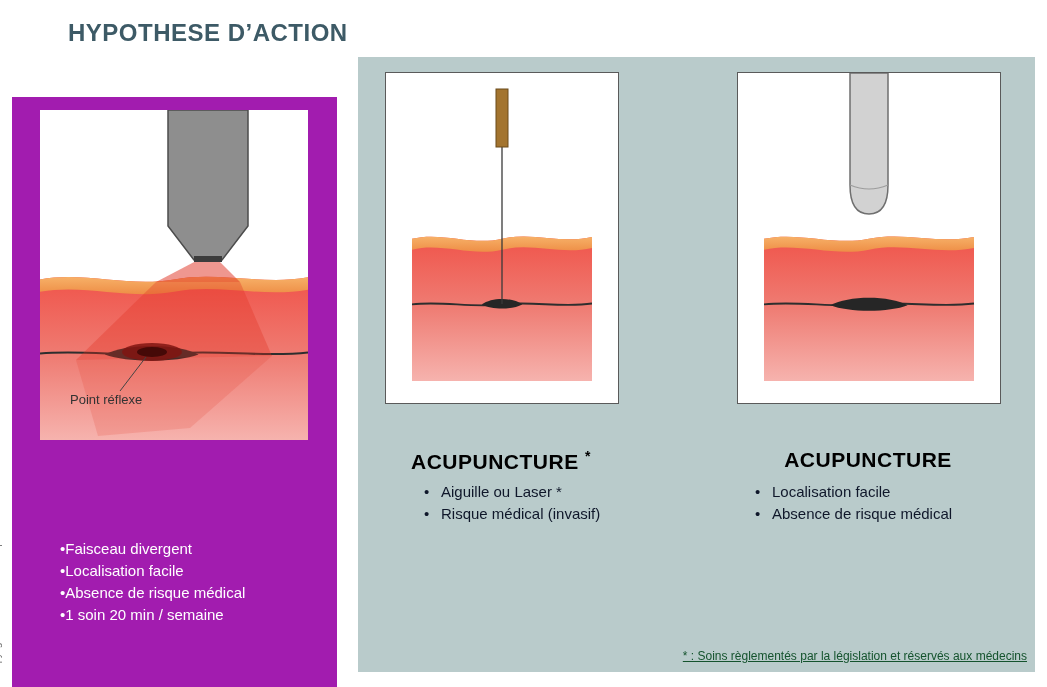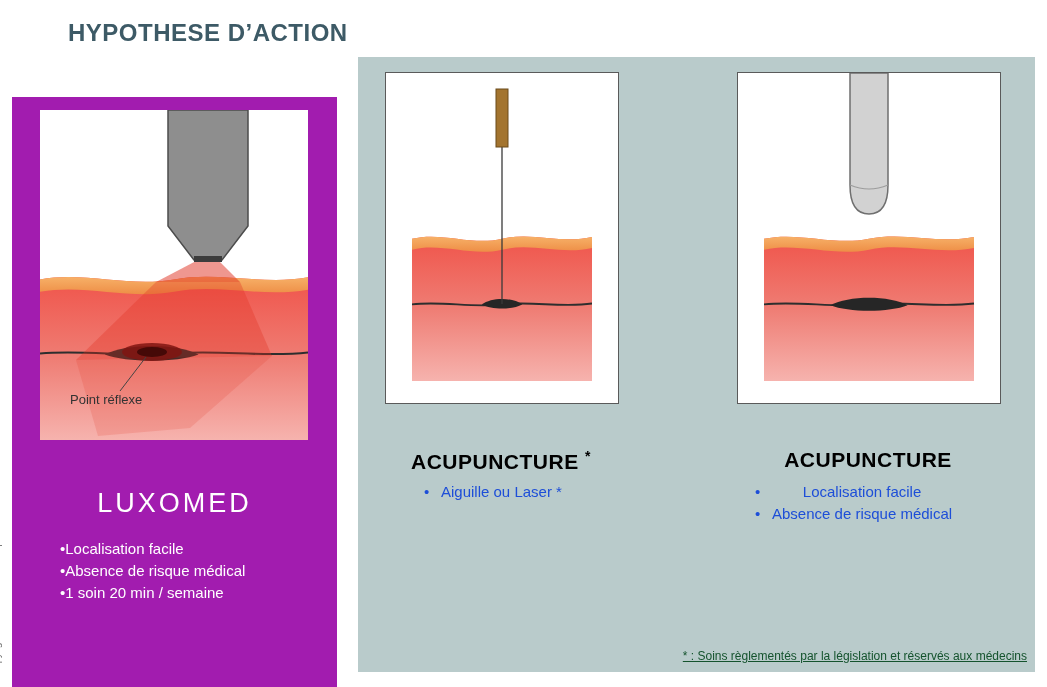--- a/index.html
+++ b/index.html
@@ -22,21 +22,21 @@
              font-size:27px;font-weight:400;letter-spacing:3px;}
   .col-title{position:absolute;top:391px;text-align:center;color:#000000;font-size:21px;
              font-weight:bold;letter-spacing:.5px;}
   .title-acu{left:27px;width:232px;}
   .title-pre{left:379px;width:262px;}
   .col-title sup{font-size:14px;font-weight:bold;}
   ul.bullets{position:absolute;margin:0;padding:0;list-style:none;}
   .bullets li{position:relative;}
   .bullets-left{left:48px;top:441px;color:#fff;font-size:15px;line-height:22px;}
   .bullets-left li::before{content:"•";}
-  .bullets-right{font-size:15px;line-height:22px;color:#1d4ed8;text-align:center;}
+  .bullets-right{font-size:15px;line-height:22px;color:#0f172a;}
   .bullets-right li{padding-left:17px;}
   .bullets-right li::before{content:"•";position:absolute;left:0;}
   .bul-acu{left:66px;top:424px;}
   .bul-pre{left:397px;top:424px;}
   .footnote{position:absolute;right:8px;bottom:9px;font-size:12px;color:#14532d;
             text-decoration:underline;}
 </style>
 </head>
 <body>
 
@@ -72,23 +72,23 @@
         <polygon points="36,250 232,246 150,318 58,326" fill="#e03020" fill-opacity="0.16"></polygon>
         <ellipse cx="112" cy="242" rx="30" ry="9" fill="#801512" fill-opacity="0.85"></ellipse>
         <ellipse cx="112" cy="242" rx="15" ry="5" fill="#450907"></ellipse>
         <line x1="106" y1="247" x2="80" y2="281" stroke="#444" stroke-width="1"></line>
         <path d="M128,0 L208,0 L208,116 L182,150 L154,150 L128,116 Z" fill="#8e8e8e" stroke="#4c4c4c" stroke-width="1.5"></path>
         <rect x="154" y="146" width="28" height="6" fill="#3c3c3c"></rect>
       </svg>
       <div class="point-label">Point réflexe</div>
     </div>
 
-    <div class="lux-title">LUXOMED</div>
 
     <ul class="bullets bullets-left">
+        <li>Faisceau divergent</li>
         <li>Localisation facile</li>
         <li>Absence de risque médical</li>
         <li>1 soin 20 min / semaine</li>
       </ul>
   </div>
 
   <div class="panel panel-right">
 
     <div class="whitebox box-acu">
       <svg class="illu" viewBox="0 0 232 330">
@@ -137,20 +137,21 @@
         <path d="M112,112 Q131,120 150,112" fill="none" stroke="#9c9c9c" stroke-width="1.2"></path>
       </svg>
     </div>
 
     <div class="col-title title-acu">
       <span>ACUPUNCTURE</span>
       <sup>*</sup>
     </div>
     <ul class="bullets bullets-right bul-acu">
         <li>Aiguille ou Laser *</li>
+        <li>Risque médical (invasif)</li>
       </ul>
 
     <div class="col-title title-pre">ACUPUNCTURE</div>
     <ul class="bullets bullets-right bul-pre">
         <li>Localisation facile</li>
         <li>Absence de risque médical</li>
       </ul>
 
     <div class="footnote">* : Soins règlementés par la législation et réservés aux médecins</div>
   </div>

